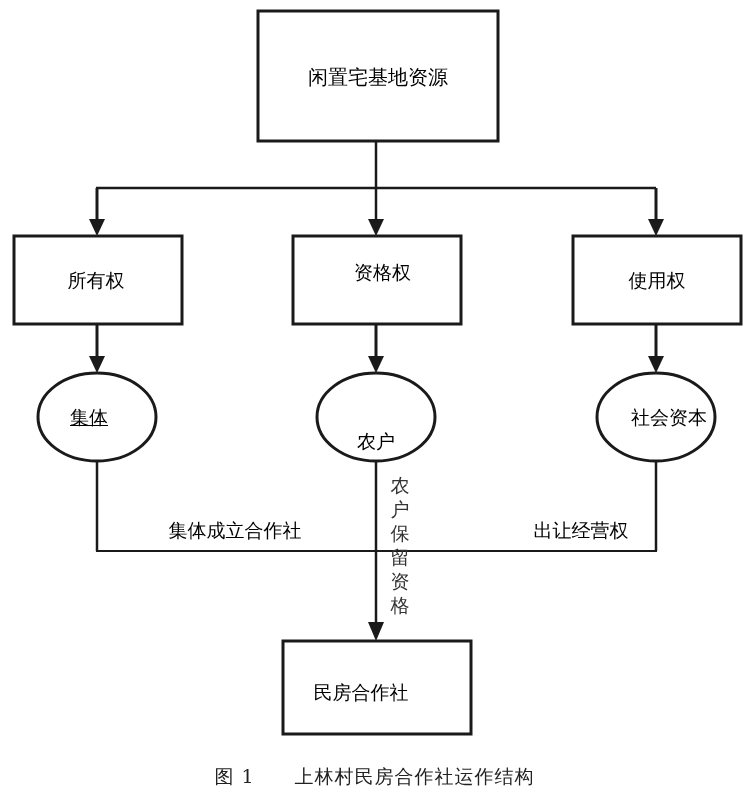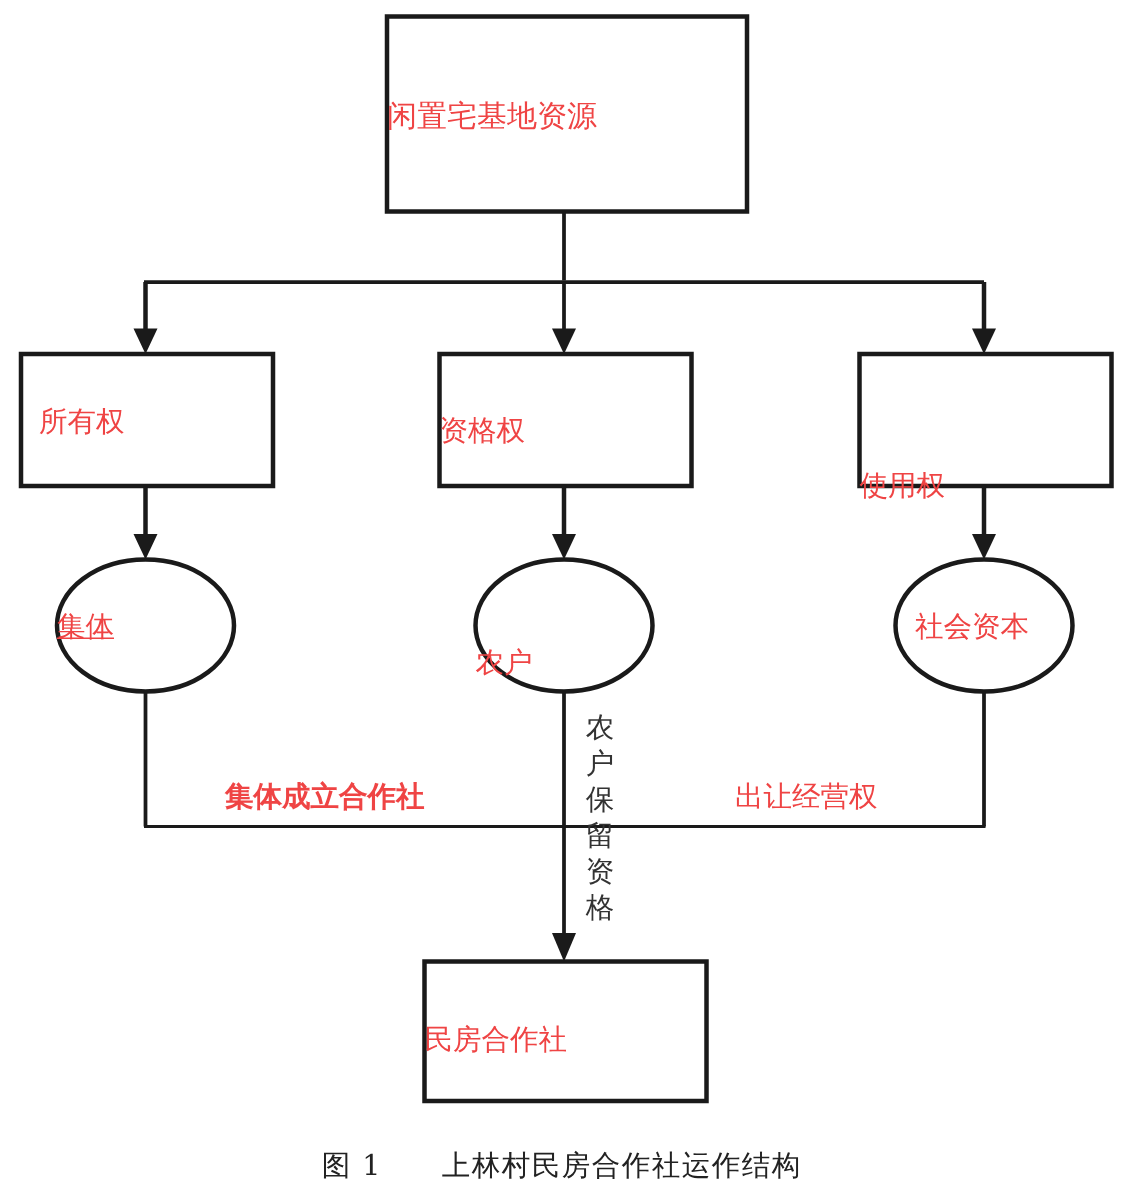--- a/index.html
+++ b/index.html
@@ -1,20 +1,20 @@
 <!DOCTYPE html>
 <html><head>
 <meta charset="utf-8">
 <style>
   html, body { margin: 0; padding: 0; background: #ffffff; }
   body { width: 749px; height: 800px; position: relative; overflow: hidden;
          font-family: "DejaVu Serif", "Liberation Serif", serif; color: #2a2a2a; }
   svg { position: absolute; left: 0; top: 0; }
-  .lbl { position: absolute; font-size: 19px; white-space: nowrap;
-         font-family: "DejaVu Serif", "Liberation Serif", serif; color: #ef4444; }
+  .lbl { position: absolute; font-size: 19px; text-align: center; white-space: nowrap;
+         font-family: "DejaVu Serif", "Liberation Serif", serif; color: #000000; }
   .vlabel { position: absolute; font-size: 19px; line-height: 24px; width: 22px;
             text-align: center; color: #333; font-family: "DejaVu Serif", serif; }
   .vlabel span { display: block; }
   .caption { position: absolute; left: 0; width: 749px; top: 764px; text-align: center;
              font-size: 19px; font-family: "DejaVu Sans", "Liberation Sans", sans-serif;
              color: #222; letter-spacing: 1px; }
   .caption .num { margin-right: 40px; font-family: "DejaVu Serif", serif; }
 </style>
 </head>
 <body>
@@ -55,30 +55,30 @@
   <line x1="97" y1="461" x2="97" y2="551" stroke="#1a1a1a" stroke-width="2.5"></line>
   <line x1="656" y1="461" x2="656" y2="551" stroke="#1a1a1a" stroke-width="2.5"></line>
   <line x1="96" y1="551" x2="657" y2="551" stroke="#1a1a1a" stroke-width="2"></line>
   <line x1="376" y1="461" x2="376" y2="626" stroke="#1a1a1a" stroke-width="2.5"></line>
   <polygon points="368,622 384,622 376,641" fill="#1a1a1a"></polygon>
 
   <rect x="283" y="641" width="188" height="93" fill="#fff" stroke="#1a1a1a" stroke-width="3"></rect>
 </svg>
 
 <div class="lbl" style="left:258px; top:64px; width:240px; font-size:20px;">闲置宅基地资源</div>
-<div class="lbl" style="left:26px; top:268px; width:164px;">所有权</div>
-<div class="lbl" style="left:293px; top:274px; width:179px;">资格权</div>
-<div class="lbl" style="left:573px; top:268px; width:168px;margin-top:43px;">使用权</div>
+<div class="lbl" style="left:14px; top:268px; width:164px;">所有权</div>
+<div class="lbl" style="left:293px; top:260px; width:179px;">资格权</div>
+<div class="lbl" style="left:573px; top:268px; width:168px;">使用权</div>
 <div class="lbl" style="left:38px; top:405px; width:102px;text-decoration:underline;">集体</div>
 <div class="lbl" style="left:317px; top:429px; width:118px;">农户</div>
 <div class="lbl" style="left:597px; top:405px; width:118px;padding-left:13px;">社会资本</div>
 <div class="lbl" style="left:283px; top:680px; width:156px;">民房合作社</div>
 
-<div class="lbl" style="left:150px; top:518px; width:170px;font-weight:bold;">集体成立合作社</div>
-<div class="lbl" style="left:490px; top:518px; width:130px;">出让经营权</div>
+<div class="lbl" style="left:150px; top:518px; width:170px;">集体成立合作社</div>
+<div class="lbl" style="left:516px; top:518px; width:130px;">出让经营权</div>
 
 <div class="vlabel" style="left:389px; top:473px;">
   <span>农</span>
   <span>户</span>
   <span>保</span>
   <span>留</span>
   <span>资</span>
   <span>格</span>
 </div>
 

